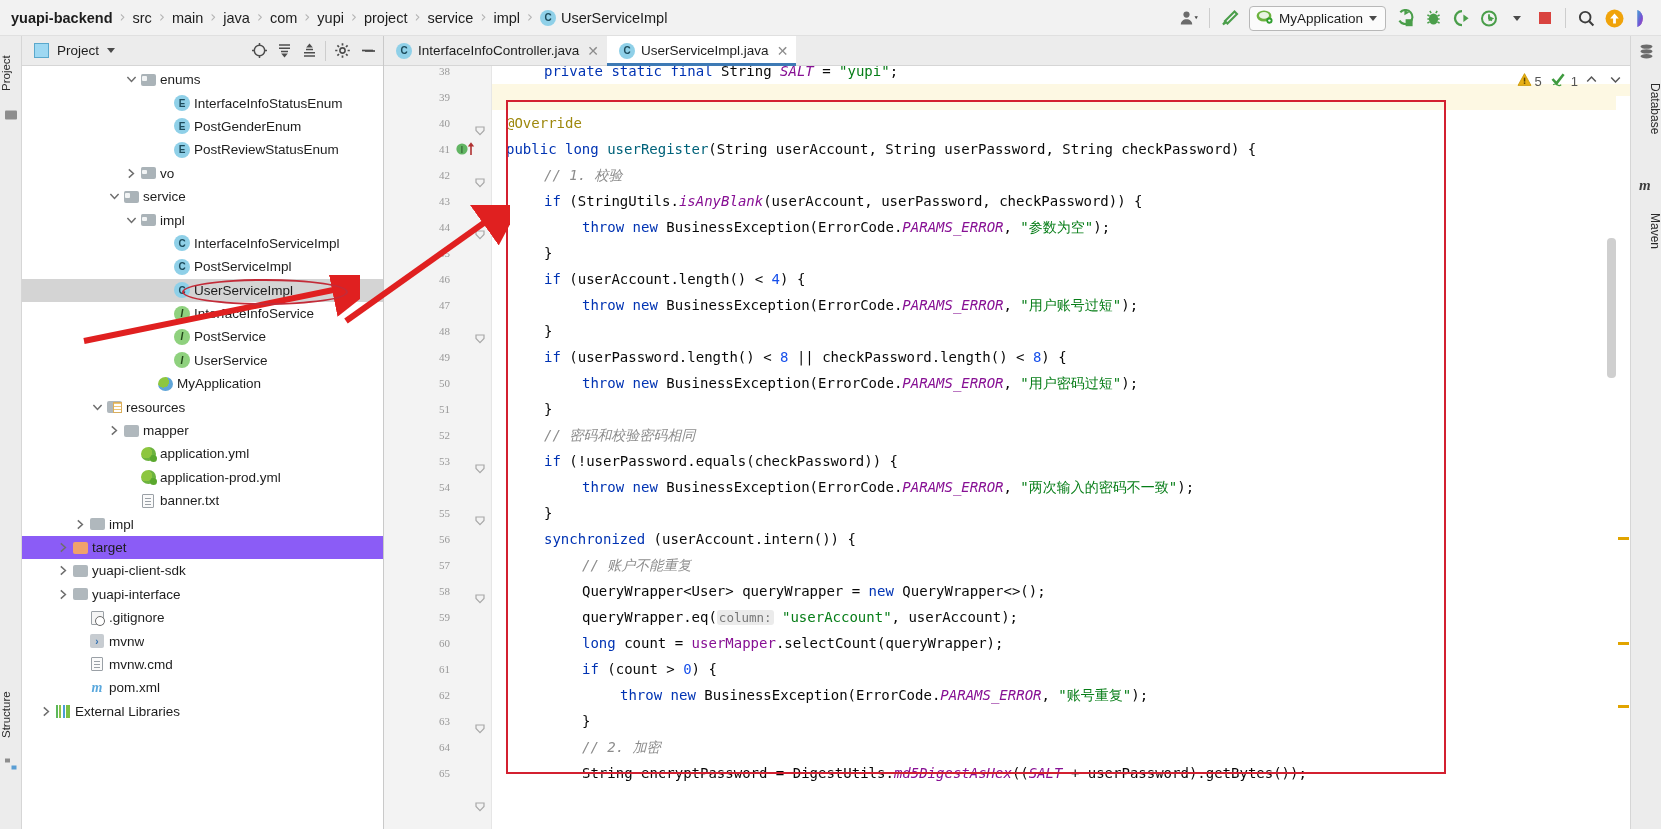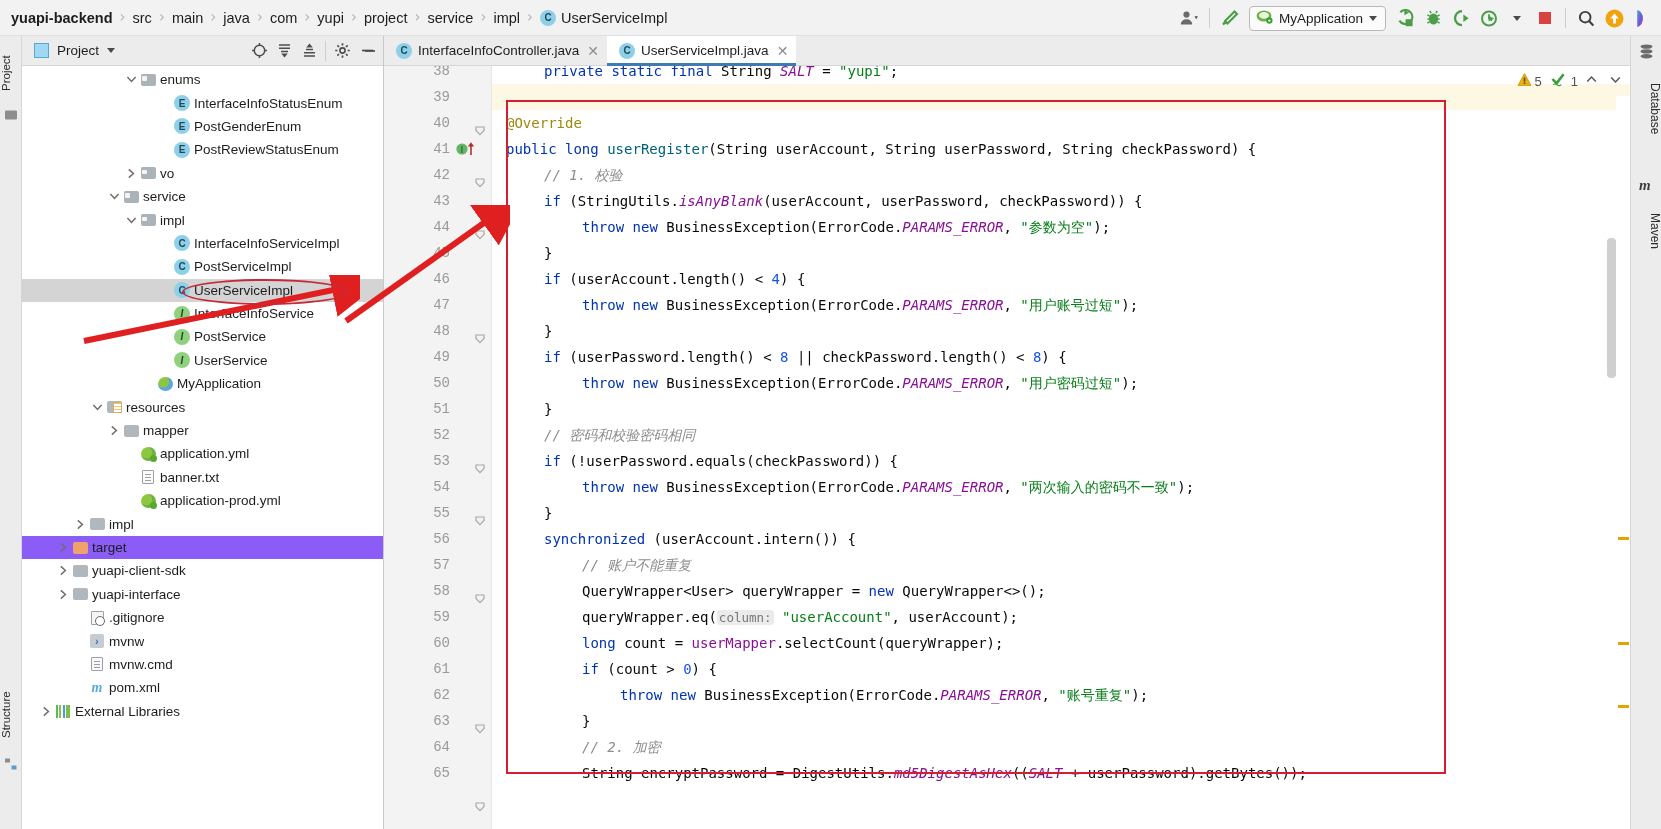--- a/index.html
+++ b/index.html
@@ -242,22 +242,22 @@
     position: absolute; top: 30px; left: 0; right: 0; bottom: 0;
     background: #ffffff; overflow: hidden;
   }
 
   #gutter {
     position: absolute; left: 0; top: 0; width: 108px; height: 100%;
     background: #f3f3f3; border-right: 1px solid #e6e6e6;
   }
   .gline {
     position: absolute; left: 0; width: 66px; text-align: right;
-    font-family: Liberation Mono, monospace;
-    font-size: 14px; color: #999999; height: 26px; line-height: 26px;
+    font-family: Liberation Serif, serif;
+    font-size: 11px; color: #999999; height: 26px; line-height: 26px;
   }
   .hl-band {
     position: absolute; left: 0; width: 100%; height: 26px;
     background: #fdf8e3;
   }
 
   #code {
     position: absolute; left: 108px; top: 0; right: 0; bottom: 0;
     font-family: "DejaVu Sans Mono", monospace;
     font-size: 14px; white-space: pre; overflow: hidden;
@@ -659,31 +659,31 @@
         <span class="twist"></span>
         <span class="ticon">
           <span class="spring-ico run"></span>
         </span>
         <span class="tlabel">application.yml</span>
       </div>
       <div class="trow">
         <span style="width: 102px; flex: 0 0 auto;"></span>
         <span class="twist"></span>
         <span class="ticon">
+          <span class="spring-ico run"></span>
+        </span>
+        <span class="tlabel">application-prod.yml</span>
+      </div>
+      <div class="trow">
+        <span style="width: 102px; flex: 0 0 auto;"></span>
+        <span class="twist"></span>
+        <span class="ticon">
           <span class="file-doc"></span>
         </span>
         <span class="tlabel">banner.txt</span>
-      </div>
-      <div class="trow">
-        <span style="width: 102px; flex: 0 0 auto;"></span>
-        <span class="twist"></span>
-        <span class="ticon">
-          <span class="spring-ico run"></span>
-        </span>
-        <span class="tlabel">application-prod.yml</span>
       </div>
       <div class="trow">
         <span style="width: 51px; flex: 0 0 auto;"></span>
         <span class="twist">
           <svg width="9" height="11" viewBox="0 0 9 11">
             <path d="M1.8 1.4 L6.4 5.5 L1.8 9.6" fill="none" stroke="#6e6e6e" stroke-width="1.5"></path>
           </svg>
         </span>
         <span class="ticon">
           <span class="folder-plain"></span>

